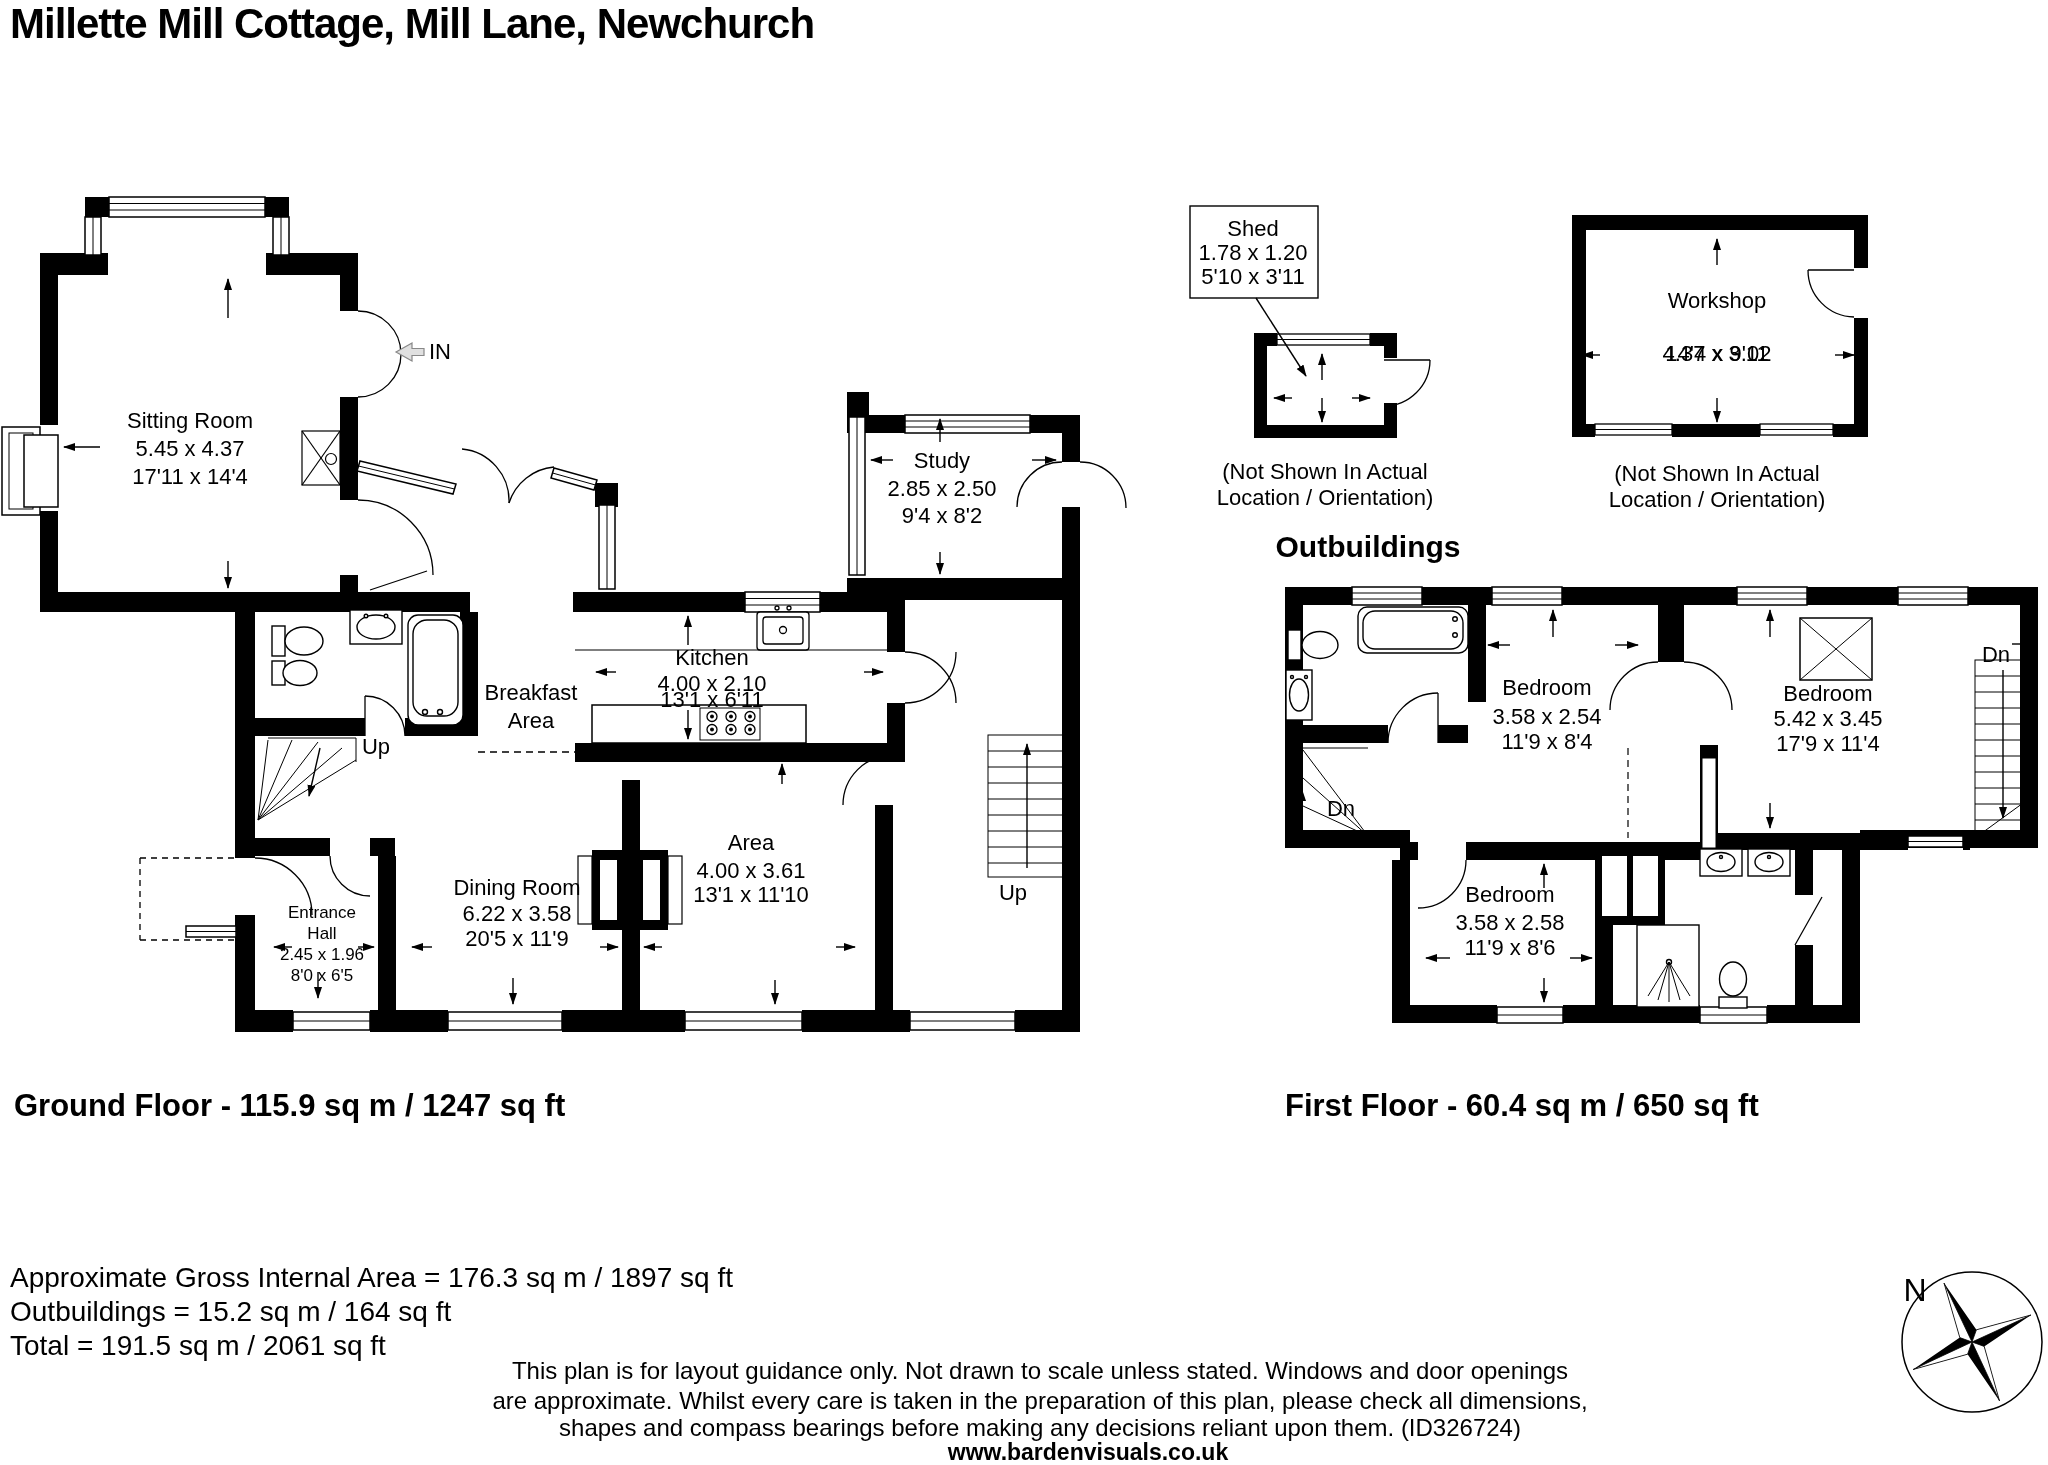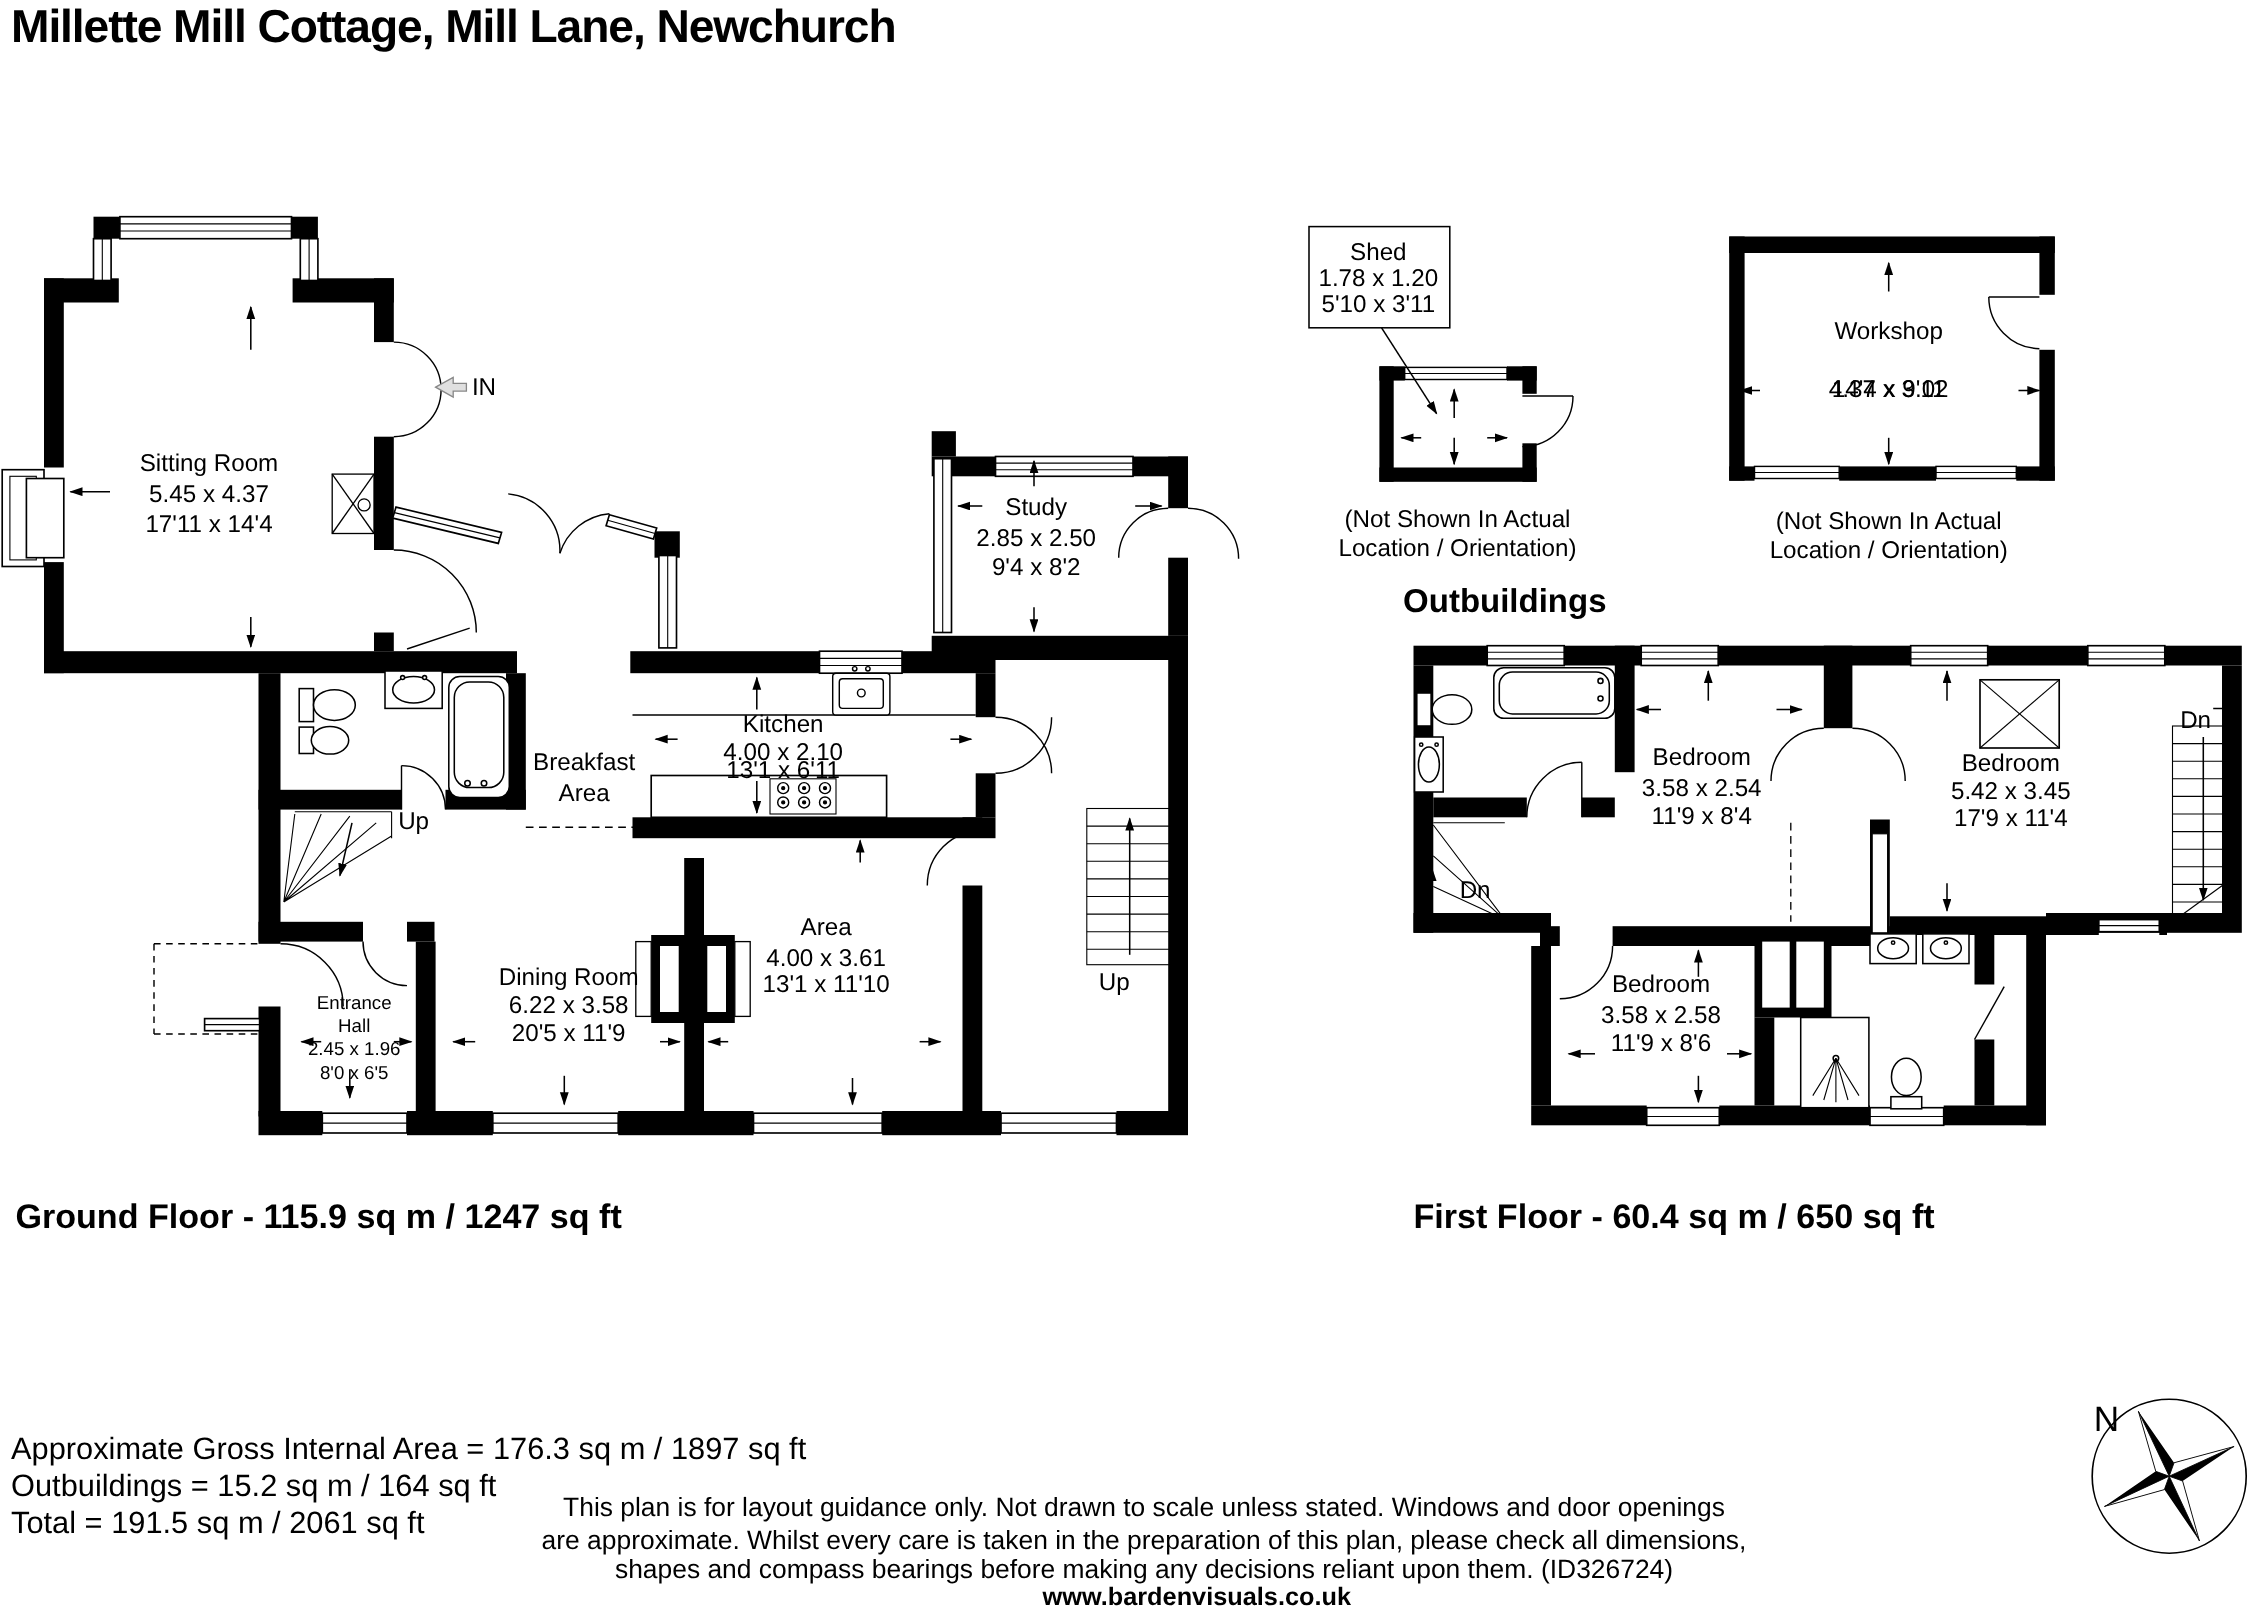--- a/index.html
+++ b/index.html
@@ -5,21 +5,21 @@
   html,body{margin:0;padding:0;background:#fff;}
   .canvas{position:relative;width:2048px;height:1465px;background:#fff;overflow:hidden;
           font-family:"Liberation Sans", sans-serif;color:#000;}
   svg.plan{position:absolute;left:0;top:0;}
   .lbl{position:absolute;transform:translate(-50%,-50%);white-space:nowrap;text-align:center;line-height:1;}
   .lbl-left{position:absolute;white-space:nowrap;line-height:1.15;}
   .room{font-size:22px;}
   .small{font-size:17px;}
   .title{font-size:42px;font-weight:bold;letter-spacing:-1px;}
   .floor-label{font-size:31px;font-weight:bold;}
-  .summary{font-size:28px;margin-top:39px;}
+  .summary{font-size:28px;}
   .note{font-size:22px;}
   .heading{font-size:30px;font-weight:bold;}
   .disc{font-size:24px;}
   .web{font-size:23px;font-weight:bold;}
   .n{font-size:32px;}
 </style>
 </head>
 <body>
 
 <div class="canvas">

